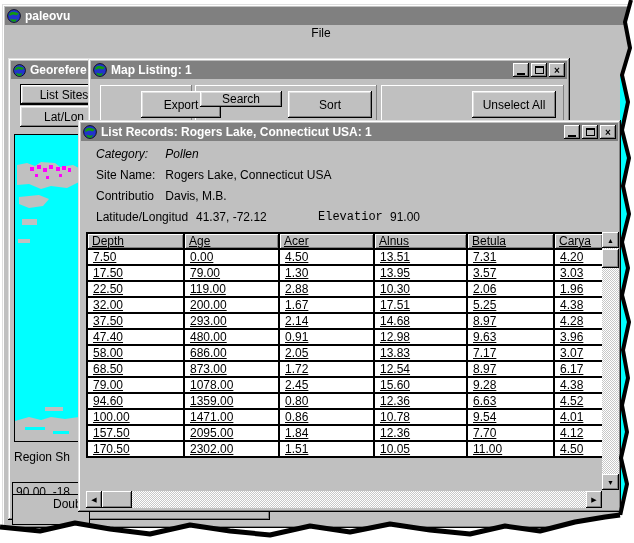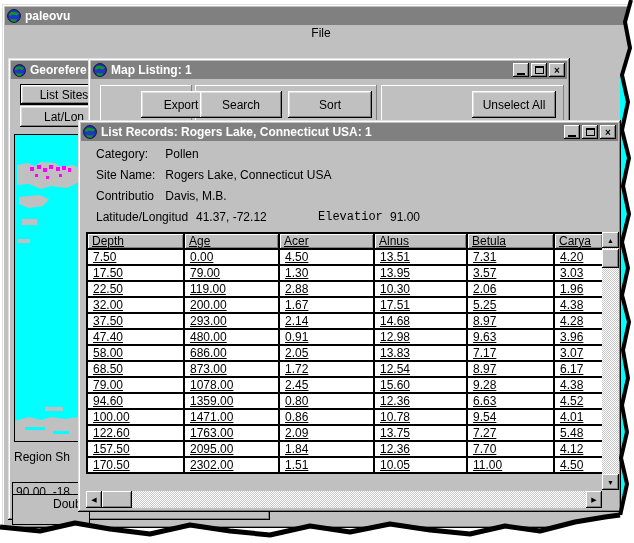--- a/index.html
+++ b/index.html
@@ -183,21 +183,21 @@
           <span>×</span>
         </span>
     </span>
   </div>
   <div class="groupframe" style="left:12px; top:27px; width:92px; height:70px;"></div>
   <div class="groupframe" style="left:107px; top:27px; width:182px; height:70px;"></div>
   <div class="groupframe" style="left:293px; top:27px; width:183px; height:70px;"></div>
   <div class="btn abs" style="left:17px; top:33px; width:80px; height:27px;margin-left:36px;">
     <span>Export</span>
   </div>
-  <div class="btn abs" style="left:112px; top:33px; width:82px; height:27px;">
+  <div class="btn abs" style="left:112px; top:33px; width:82px; height:16px;">
     <span>Search</span>
   </div>
   <div class="btn abs" style="left:200px; top:33px; width:84px; height:27px;">
     <span>Sort</span>
   </div>
   <div class="btn abs" style="left:384px; top:33px; width:84px; height:27px;">
     <span>Unselect All</span>
   </div>
 </div>
 
@@ -217,21 +217,21 @@
         </span>
       <span class="tbtn">
           <span class="glyph-max"></span>
         </span>
       <span class="tbtn">
           <span>×</span>
         </span>
     </span>
   </div>
 
-  <div class="fieldrow" style="top:27px;">
+  <div class="fieldrow" style="top:27px;font-style:italic;">
     <span class="flabel">Category:</span>
     <span>Pollen</span>
   </div>
   <div class="fieldrow" style="top:48px;">
     <span class="flabel">Site Name:</span>
     <span>Rogers Lake, Connecticut USA</span>
   </div>
   <div class="fieldrow" style="top:69px;">
     <span class="flabel">Contributio</span>
     <span>Davis, M.B.</span>
@@ -346,28 +346,20 @@
           </tr>
           <tr>
             <td>100.00</td>
             <td>1471.00</td>
             <td>0.86</td>
             <td>10.78</td>
             <td>9.54</td>
             <td>4.01</td>
           </tr>
           <tr>
-            <td>122.60</td>
-            <td>1763.00</td>
-            <td>2.09</td>
-            <td>13.75</td>
-            <td>7.27</td>
-            <td>5.48</td>
-          </tr>
-          <tr>
             <td>157.50</td>
             <td>2095.00</td>
             <td>1.84</td>
             <td>12.36</td>
             <td>7.70</td>
             <td>4.12</td>
           </tr>
           <tr>
             <td>170.50</td>
             <td>2302.00</td>

